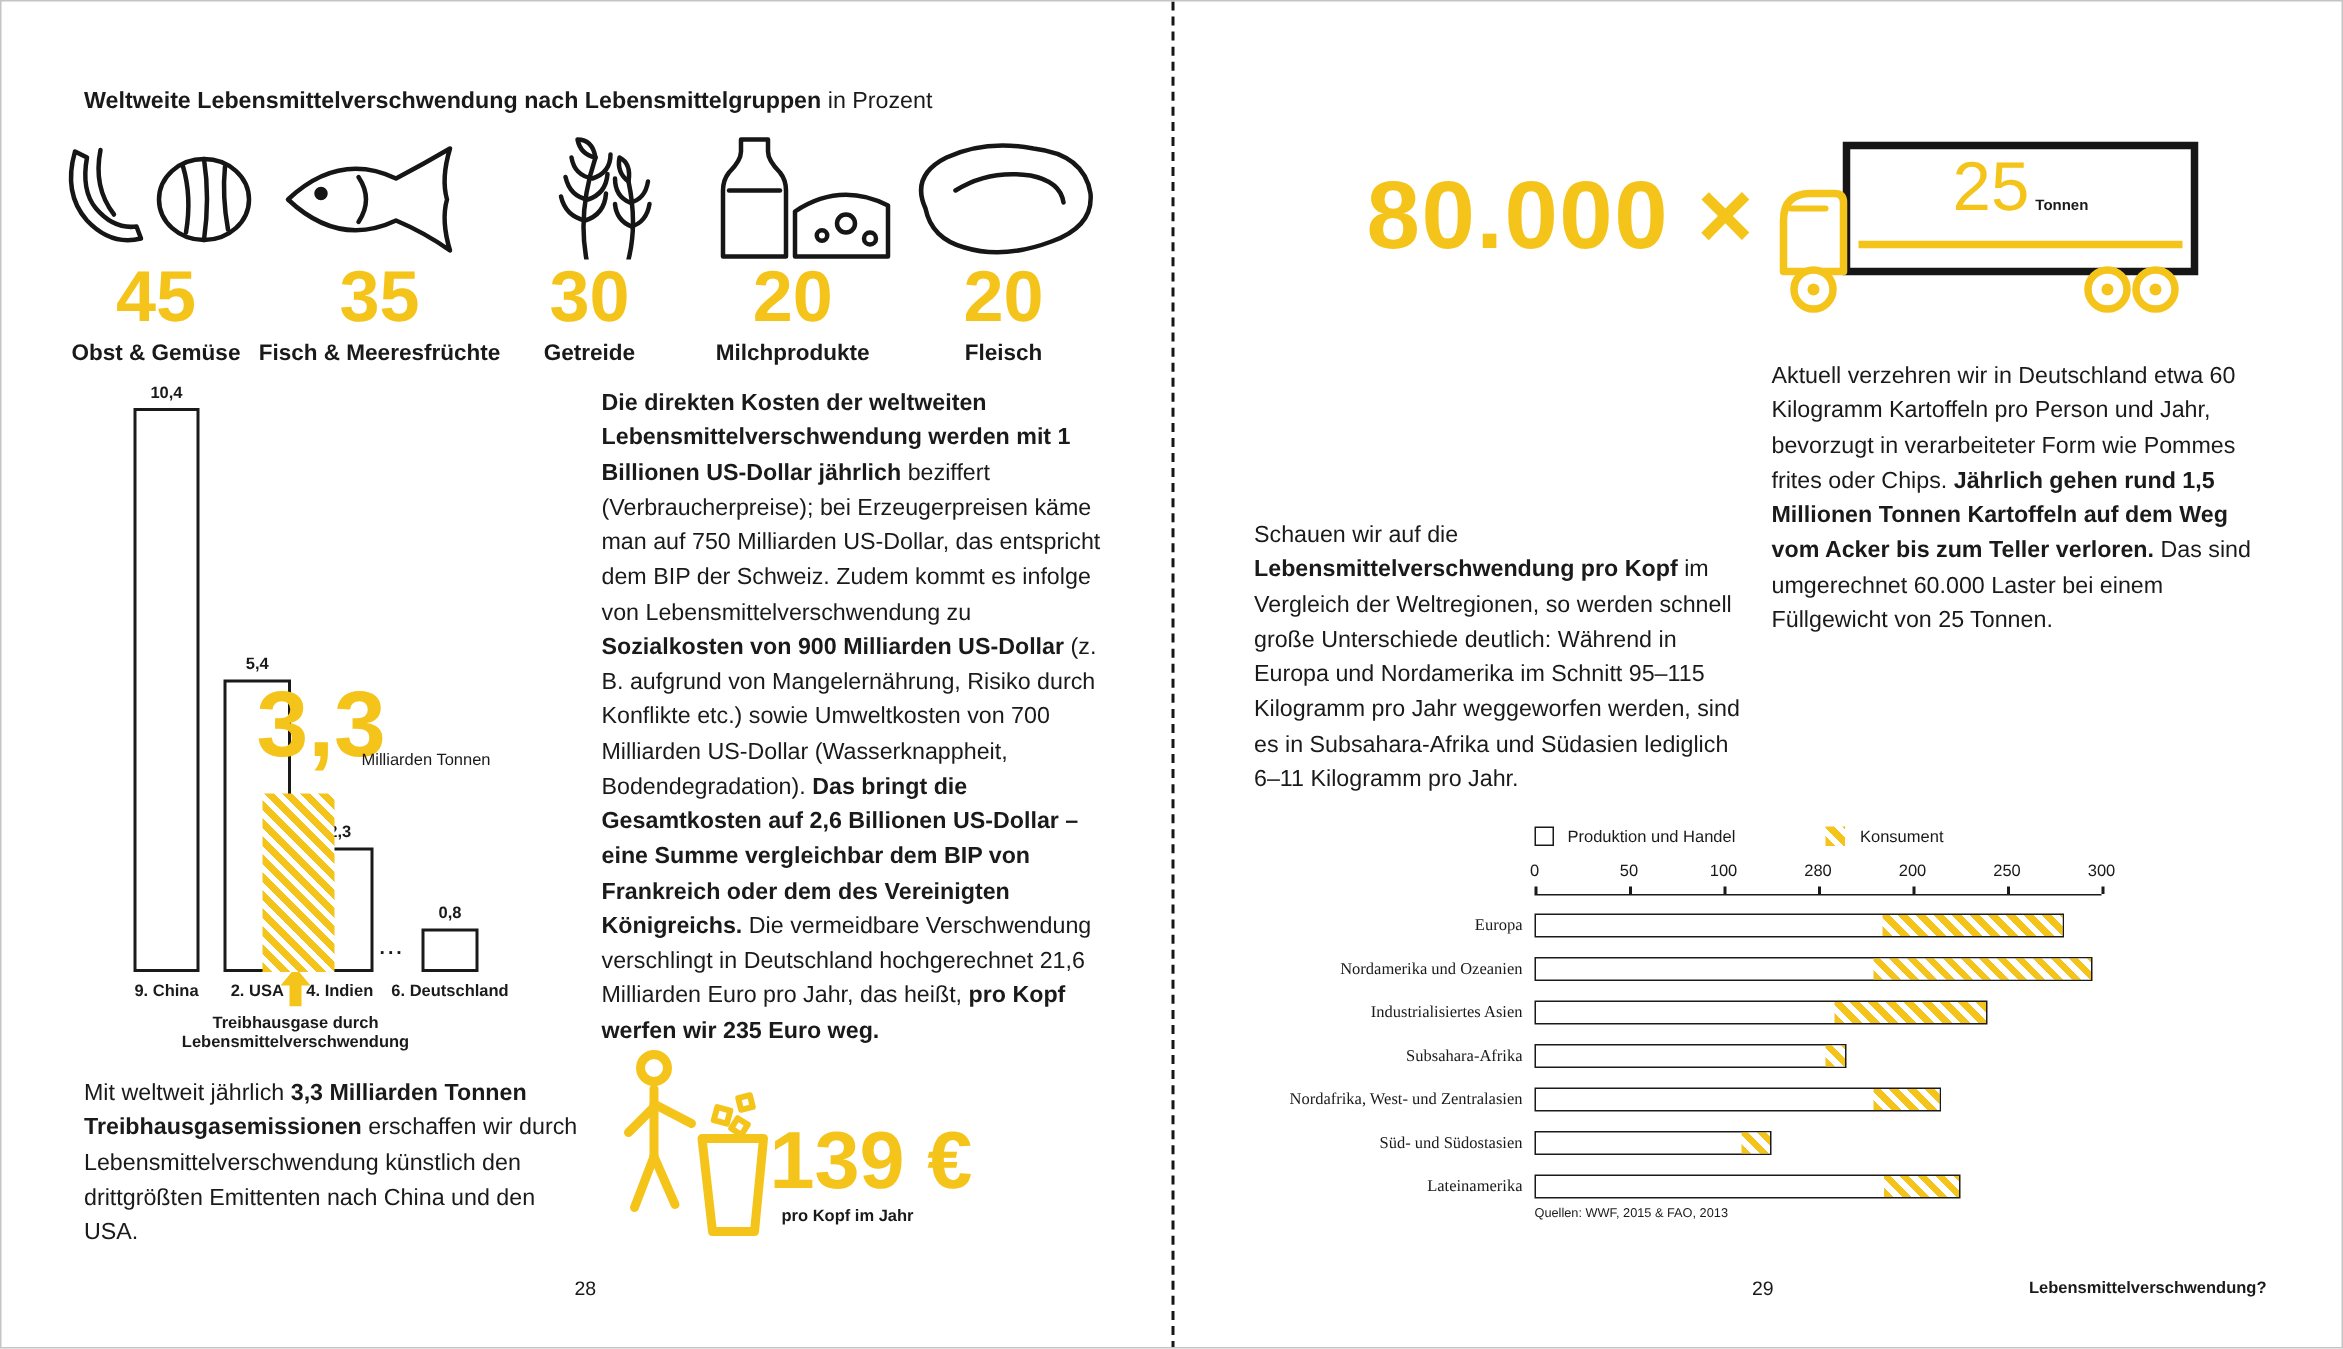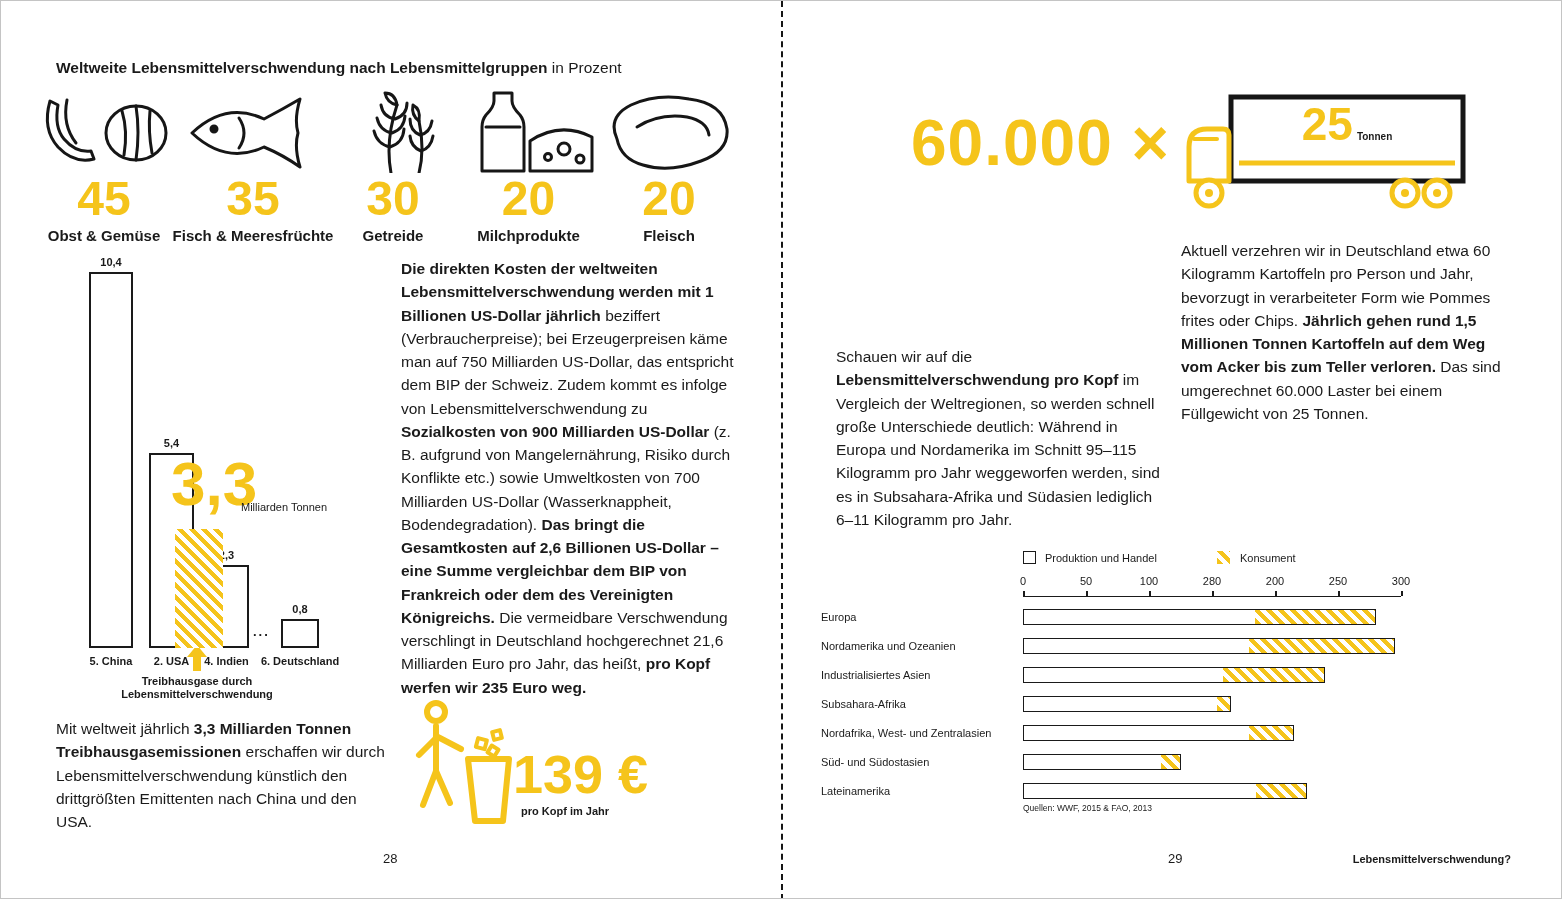--- a/index.html
+++ b/index.html
@@ -44,38 +44,38 @@
   .per-capita-value{ left:512px; top:746px; font-size:54px; }
   .per-capita-label{ left:520px; top:804px; font-size:11px; font-weight:700; }
   .page-num{ font-size:13px; }
   .pn-left{ left:382px; top:850px; }
   .pn-right{ left:385px; top:850px; }
 
   .multiplier{ left:128px; top:110px; font-size:64px; letter-spacing:1px; }
   .truck{ left:396px; top:88px; width:290px; height:150px; }
   .truck svg{ position:absolute; left:0; top:0; }
   .truck-load{ position:absolute; left:52px; top:12px; width:232px; text-align:center; }
-  .truck-value{ font-size:46px; font-weight:700; color:var(--y); line-height:1; }
+  .truck-value{ font-size:46px; font-weight:400; color:var(--y); line-height:1; }
   .truck-unit{ font-size:10px; font-weight:700; margin-left:4px; }
   .potato-par{ left:398px; top:238px; width:336px; }
   .regions-par{ left:53px; top:344px; width:332px; }
 
   .regions-chart{ left:38px; top:548px; width:650px; height:290px; }
   .regions-chart>*{ position:absolute; }
   #regions-plot{ left:0; top:0; width:100%; height:100%; }
   .swatch{ position:absolute; width:13px; height:13px; }
   .sw-plain{ left:202px; top:2px; background:#fff; border:1.5px solid var(--ink); }
   .sw-hatch{ left:396px; top:2px; }
   .legend-label{ position:absolute; font-size:11px; white-space:nowrap; top:3px; }
   .lg-plain{ left:224px; }
   .lg-hatch{ left:419px; }
   .tick-label{ position:absolute; top:26px; width:40px; text-align:center; font-size:11px; }
   .tickmark{ position:absolute; top:42px; width:1.5px; height:5px; background:var(--ink); }
   .axis-line{ position:absolute; left:202px; top:47px; width:378px; border-top:1.5px solid var(--ink); }
-  .hcat{ position:absolute; left:0; width:194px; text-align:left; font-size:11px; white-space:nowrap; }
+  .hcat{ position:absolute; left:0; width:194px; text-align:right; font-size:11px; white-space:nowrap;font-family:Liberation Serif, serif; }
   .hbar{ position:absolute; height:16px; background:#fff; border:1.5px solid var(--ink); }
   .hseg{ position:absolute; right:0; top:0; height:100%; }
   .source{ left:202px; top:254px; font-size:8.5px; }
   .footer-tag{ right:52px; top:852px; font-size:11px; font-weight:700; }
 </style>
 </head>
 <body>
 
 <div class="spread">
 
@@ -148,21 +148,21 @@
           <path d="M34 36 Q56 22 84 26 Q104 30 106 44"></path>
         </svg>
       </span>
       <span class="food-value">20</span>
       <span class="food-label">Fleisch</span>
     </div>
 
     <div id="emissions-plot">
         <div class="vbar" style="left: 30px; top: 16px; width: 44px; height: 376px;"></div>
         <div class="vval" style="left: 15px; top: 0px; width: 74px;">10,4</div>
-        <div class="vcat" style="left: 7px; top: 399px; width: 90px;">5. China</div>
+        <div class="vcat" style="left: 7px; top: 399px; width: 90px;">9. China</div>
         <div class="vbar" style="left: 90px; top: 197px; width: 45px; height: 195px;"></div>
         <div class="vval" style="left: 75px; top: 181px; width: 75px;">5,4</div>
         <div class="vcat" style="left: 67.5px; top: 399px; width: 90px;">2. USA</div>
         <div class="vbar" style="left: 145px; top: 309px; width: 45px; height: 83px;"></div>
         <div class="vval" style="left: 130px; top: 293px; width: 75px;">2,3</div>
         <div class="vcat" style="left: 122.5px; top: 399px; width: 90px;">4. Indien</div>
         <div class="vbar" style="left: 222px; top: 363px; width: 38px; height: 29px;"></div>
         <div class="vval" style="left: 207px; top: 347px; width: 68px;">0,8</div>
         <div class="vcat" style="left: 196px; top: 399px; width: 90px;">6. Deutschland</div>
         <div class="vbar hatch hatch-bar" style="left: 116px; top: 273px; width: 48px; height: 119px;"></div>
@@ -203,21 +203,21 @@
     <div class="big-yellow per-capita-value">139 €</div>
     <div class="per-capita-label">pro Kopf im Jahr</div>
 
     <div class="page-num pn-left">28</div>
   </section>
 
   <div class="divider"></div>
 
   <section class="page right">
 
-    <div class="big-yellow multiplier">60.000 ×</div>
+    <div class="big-yellow multiplier">80.000 ×</div>
 
     <div class="truck">
       <svg width="290" height="150" viewBox="0 0 290 150" fill="none">
         <rect x="52" y="8" width="232" height="84" fill="#ffffff" stroke="#161616" stroke-width="5"></rect>
         <line x1="60" y1="74" x2="276" y2="74" stroke="#F5C41B" stroke-width="5"></line>
         <path d="M10 92 V58 Q10 40 28 40 H44 Q50 40 50 46 V92 Z" stroke="#F5C41B" stroke-width="5" stroke-linejoin="round"></path>
         <path d="M15 50 H38" stroke="#F5C41B" stroke-width="4" stroke-linecap="round"></path>
         <circle cx="30" cy="104" r="13" stroke="#F5C41B" stroke-width="5" fill="#ffffff"></circle>
         <circle cx="30" cy="104" r="4" fill="#F5C41B"></circle>
         <circle cx="226" cy="104" r="13" stroke="#F5C41B" stroke-width="5" fill="#ffffff"></circle>

